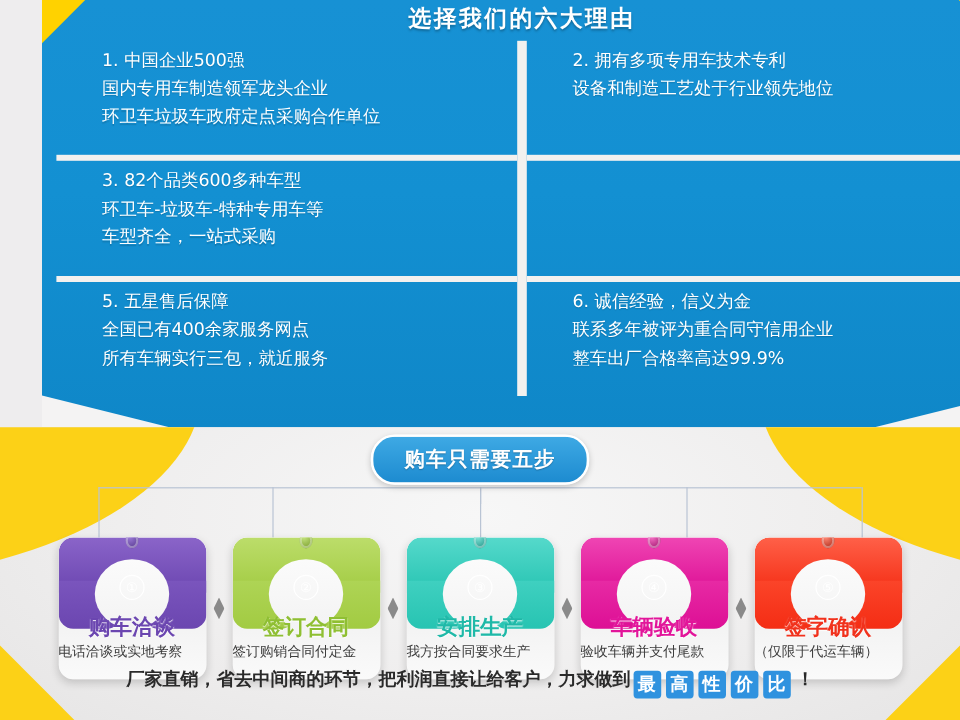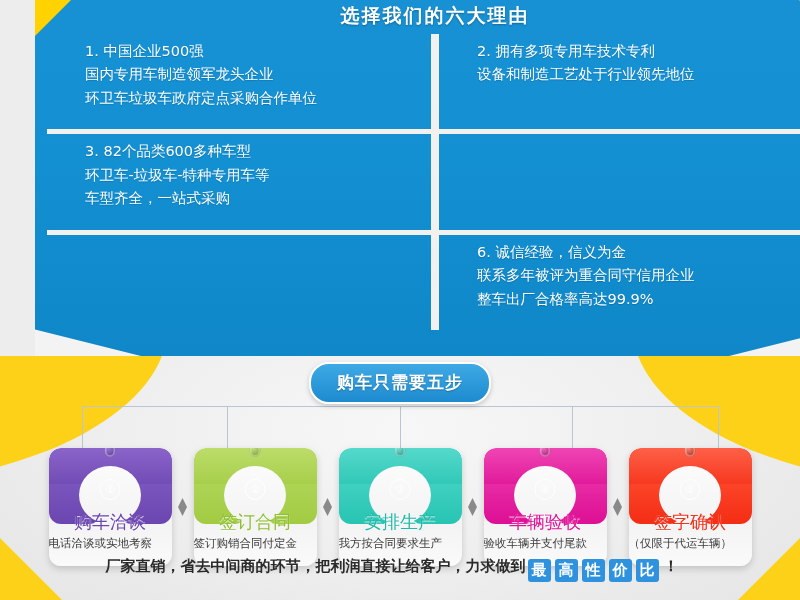--- a/index.html
+++ b/index.html
@@ -144,21 +144,21 @@
     border:1.5px solid #ffffff;color:#ffffff;
     font-size:11px;line-height:19px;text-align:center;z-index:3;
   }
   .pin{
     position:absolute;left:50%;transform:translateX(-50%);top:-4px;
     width:11px;height:13px;border-radius:50%;z-index:5;
     box-shadow:inset 0 0 0 2px rgba(255,255,255,.35);
   }
   .step-title{
     position:absolute;left:0;top:62px;width:123px;text-align:center;
-    font-size:18px;font-weight:normal;letter-spacing:0px;
+    font-size:18px;font-weight:bold;letter-spacing:0px;
     text-shadow:0 1px 1px rgba(255,255,255,.9);
   }
   .step-sub{
     position:absolute;left:0;top:88px;width:123px;text-align:left;
     font-size:11.5px;color:#3c3c3c;white-space:nowrap;
   }
   .arrow{
     width:22px;height:118px;display:flex;align-items:center;justify-content:center;
   }
   .arrow i{
@@ -209,20 +209,25 @@
         <div class="ln">设备和制造工艺处于行业领先地位</div>
       </div>
 
       <div class="reason" style="grid-row:3;grid-column:1;">
         <div class="ln head">3. 82个品类600多种车型</div>
         <div class="ln">环卫车-垃圾车-特种专用车等</div>
         <div class="ln">车型齐全，一站式采购</div>
       </div>
 
 
+      <div class="reason" style="grid-row:5;grid-column:1;">
+        <div class="ln head">5. 五星售后保障</div>
+        <div class="ln">全国已有400余家服务网点</div>
+        <div class="ln">所有车辆实行三包，就近服务</div>
+      </div>
 
       <div class="reason" style="grid-row:5;grid-column:3;">
         <div class="ln head">6. 诚信经验，信义为金</div>
         <div class="ln">联系多年被评为重合同守信用企业</div>
         <div class="ln">整车出厂合格率高达99.9%</div>
       </div>
     </div>
 
     <div class="wedge-l"></div>
     <div class="wedge-r"></div>

